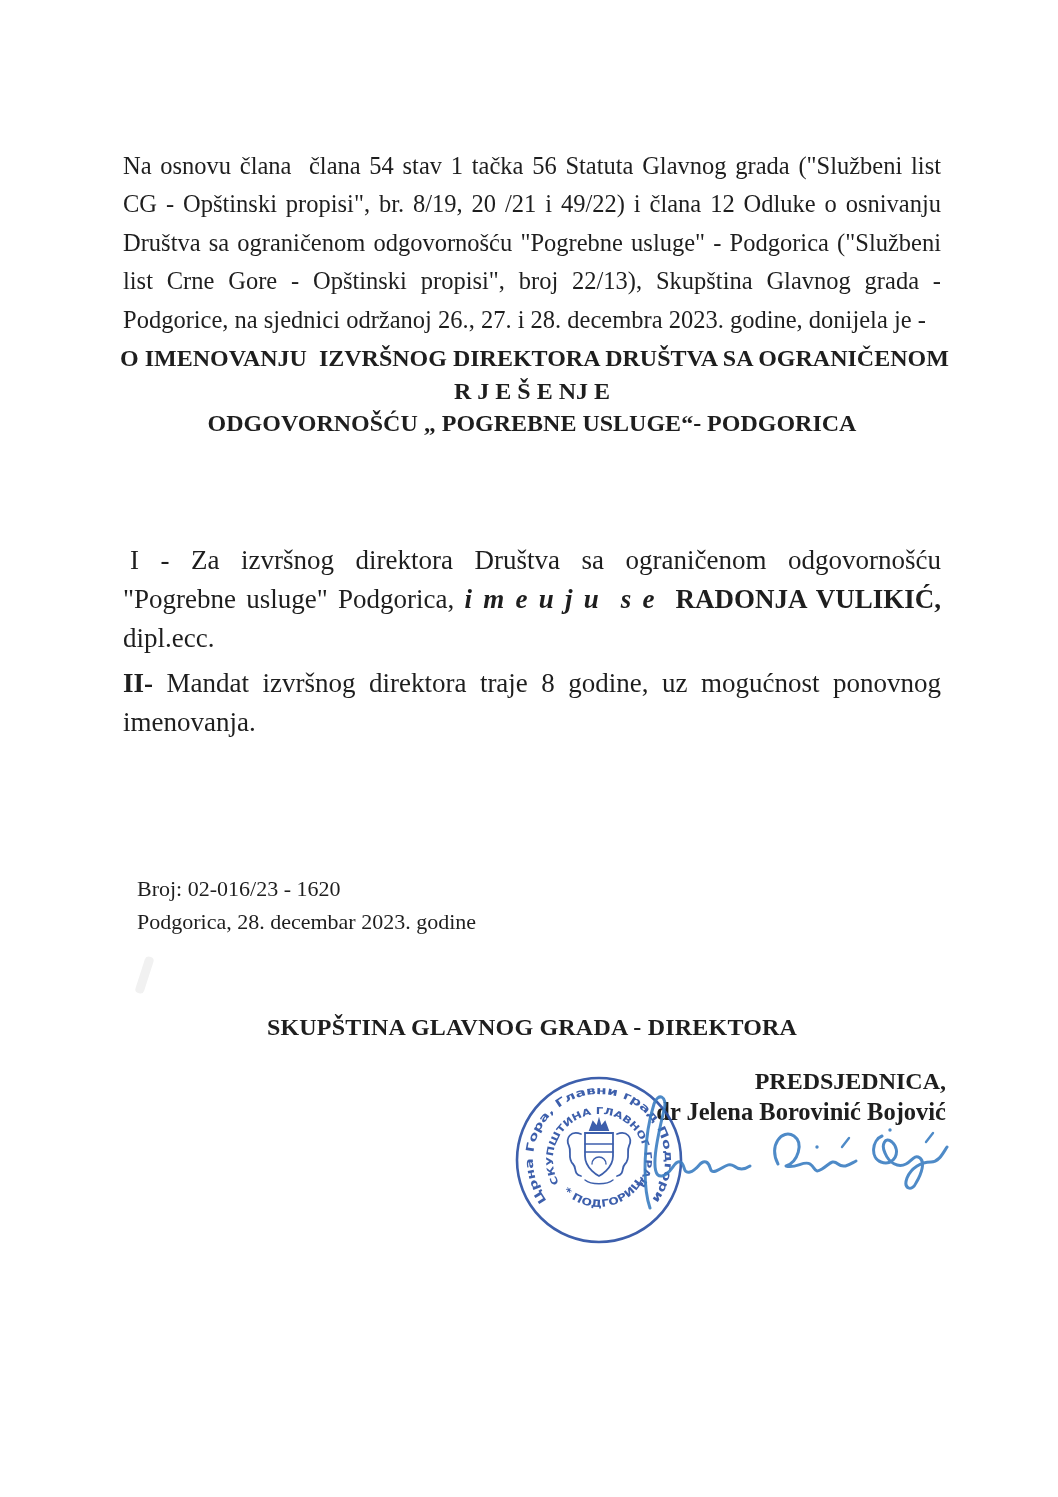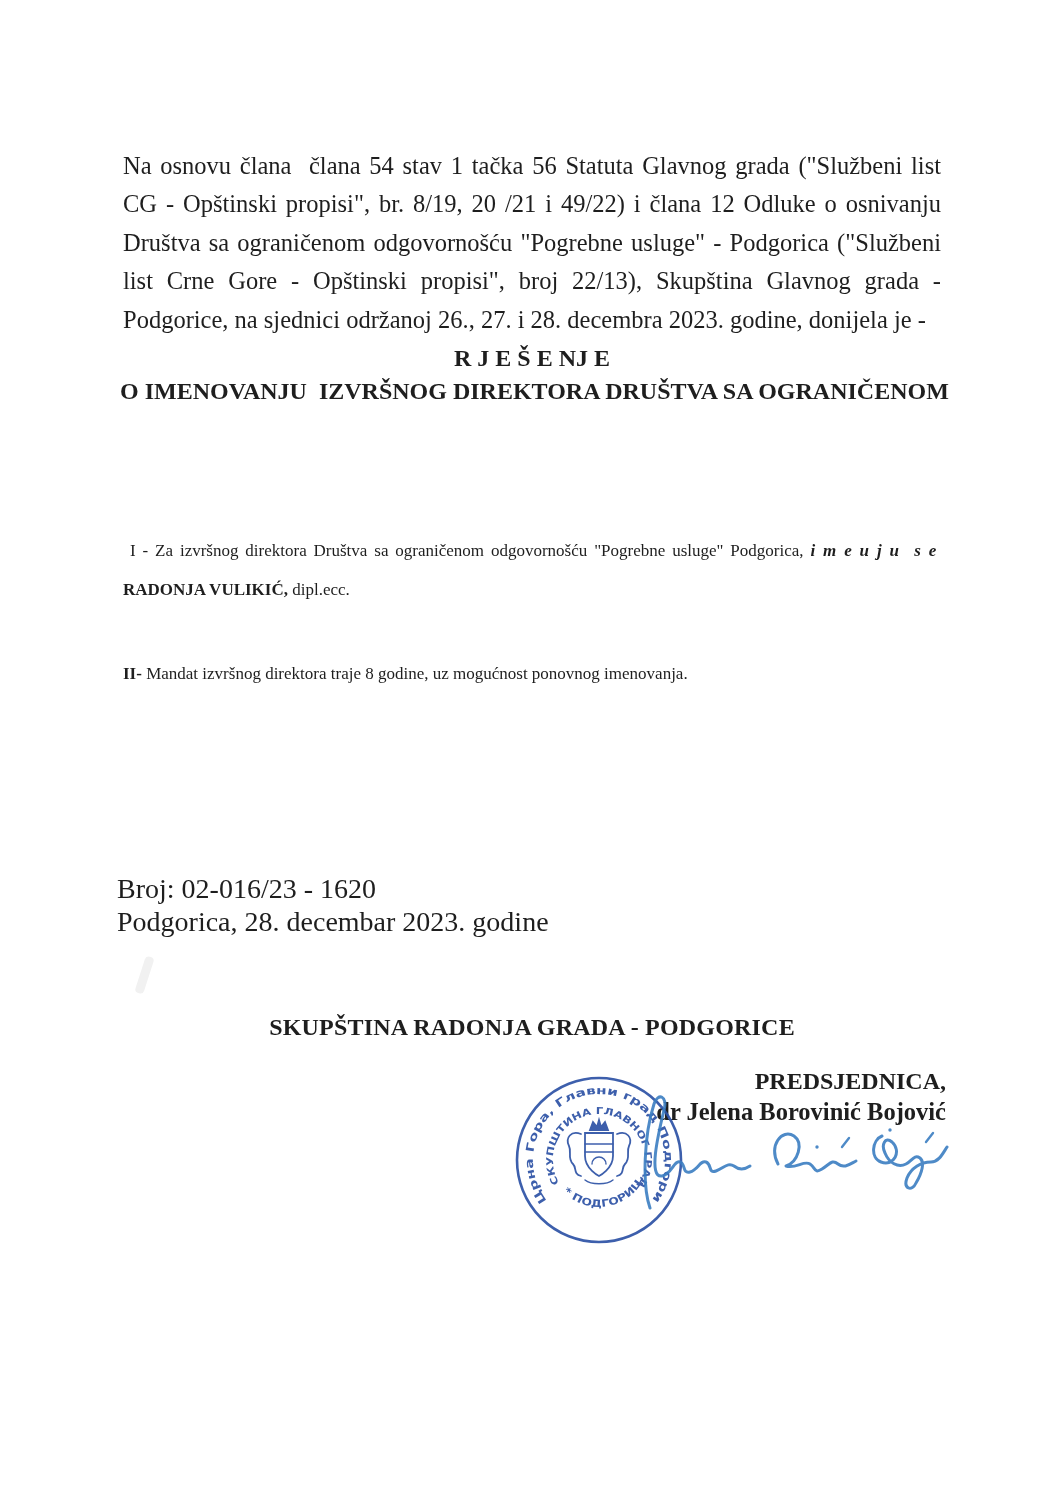--- a/index.html
+++ b/index.html
@@ -17,28 +17,28 @@
     left: 123px; width: 818px;
     font-size: 24.5px; line-height: 38.5px;
     text-align: justify;
   }
   .intro { top: 122px; }
   .title-block {
     left: 120px; width: 824px; top: 342px;
     text-align: center; font-weight: 700;
   }
   .title-line { white-space: pre; font-size: 24px; line-height: 32.5px; }
-  .item { font-size: 17px; line-height: 39px; }
+  .item { font-size: 27px; line-height: 39px; }
   .item-one { top: 514px; text-indent: 7px; }
   .item-two { top: 637px; }
   .item-three { top: 768px; text-align: left; }
   .lead-bold { font-weight: 700; }
   .emph { font-weight: 700; font-style: italic; letter-spacing: 0.5px; }
   .name-bold { font-weight: 700; }
-  .ref-block { left: 117px; top: 872px; font-size: 28px; line-height: 33px; }
+  .ref-block { left: 137px; top: 872px; font-size: 22px; line-height: 33px; }
   .assembly {
     left: 120px; width: 824px; top: 1014px;
     text-align: center; font-weight: 700; font-size: 24px; letter-spacing: 0.2px;
   }
   .signatory {
     left: 598px; width: 348px; top: 1066px;
     text-align: right; font-weight: 700;
   }
   .signatory-title { font-size: 24px; line-height: 30px; }
   .signatory-name { font-size: 24.5px; line-height: 31px; }
@@ -52,41 +52,42 @@
   }
 </style>
 </head>
 <body>
 
 <div class="page">
 
   <p class="abs para intro">Na osnovu člana&nbsp; člana 54 stav 1 tačka 56 Statuta Glavnog grada ("Službeni list CG - Opštinski propisi", br. 8/19, 20 /21 i 49/22) i člana 12 Odluke o osnivanju Društva sa ograničenom odgovornošću "Pogrebne usluge" - Podgorica ("Službeni list Crne Gore - Opštinski propisi", broj 22/13), Skupština Glavnog grada - Podgorice, na sjednici održanoj 26., 27. i 28. decembra 2023. godine, donijela je -</p>
 
   <div class="abs title-block">
+    <div class="title-line">O IMENOVANJU&nbsp; IZVRŠNOG DIREKTORA DRUŠTVA SA OGRANIČENOM</div>
     <div class="title-line">R J E Š E NJ E</div>
-    <div class="title-line">O IMENOVANJU&nbsp; IZVRŠNOG DIREKTORA DRUŠTVA SA OGRANIČENOM</div>
+    <div class="title-line">ODGOVORNOŠĆU „ POGREBNE USLUGE“- PODGORICA</div>
   </div>
 
   <p class="abs para item item-one">
     <span>I - </span><span>Za izvršnog direktora Društva sa ograničenom odgovornošću "Pogrebne usluge" Podgorica, </span><span class="emph">i m e u j u&nbsp; s e</span><span class="name-bold">&nbsp; RADONJA VULIKIĆ,</span><span> dipl.ecc.</span>
   </p>
 
   <p class="abs para item item-two">
     <span class="lead-bold">II-</span><span> Mandat izvršnog direktora traje 8 godine, uz mogućnost ponovnog imenovanja.</span>
   </p>
 
 
   <div class="abs ref-block">
     <div>Broj: 02-016/23 - 1620</div>
     <div>Podgorica, 28. decembar 2023. godine</div>
   </div>
 
   <div class="abs scan-artifact"></div>
 
-  <div class="abs assembly">SKUPŠTINA RADONJA GRADA - PODGORICE</div>
+  <div class="abs assembly">SKUPŠTINA GLAVNOG GRADA - DIREKTORA</div>
 
   <div class="abs signatory">
     <div class="signatory-title">PREDSJEDNICA,</div>
     <div class="signatory-name">dr Jelena Borovinić Bojović</div>
   </div>
 
   <div class="abs seal-wrap">
     <svg width="176" height="176" viewBox="0 0 176 176">
       <defs>
         <path id="arcOuter" d="M 37.4,130.4 A 66,66 0 1 1 138.6,130.4" fill="none"></path>

